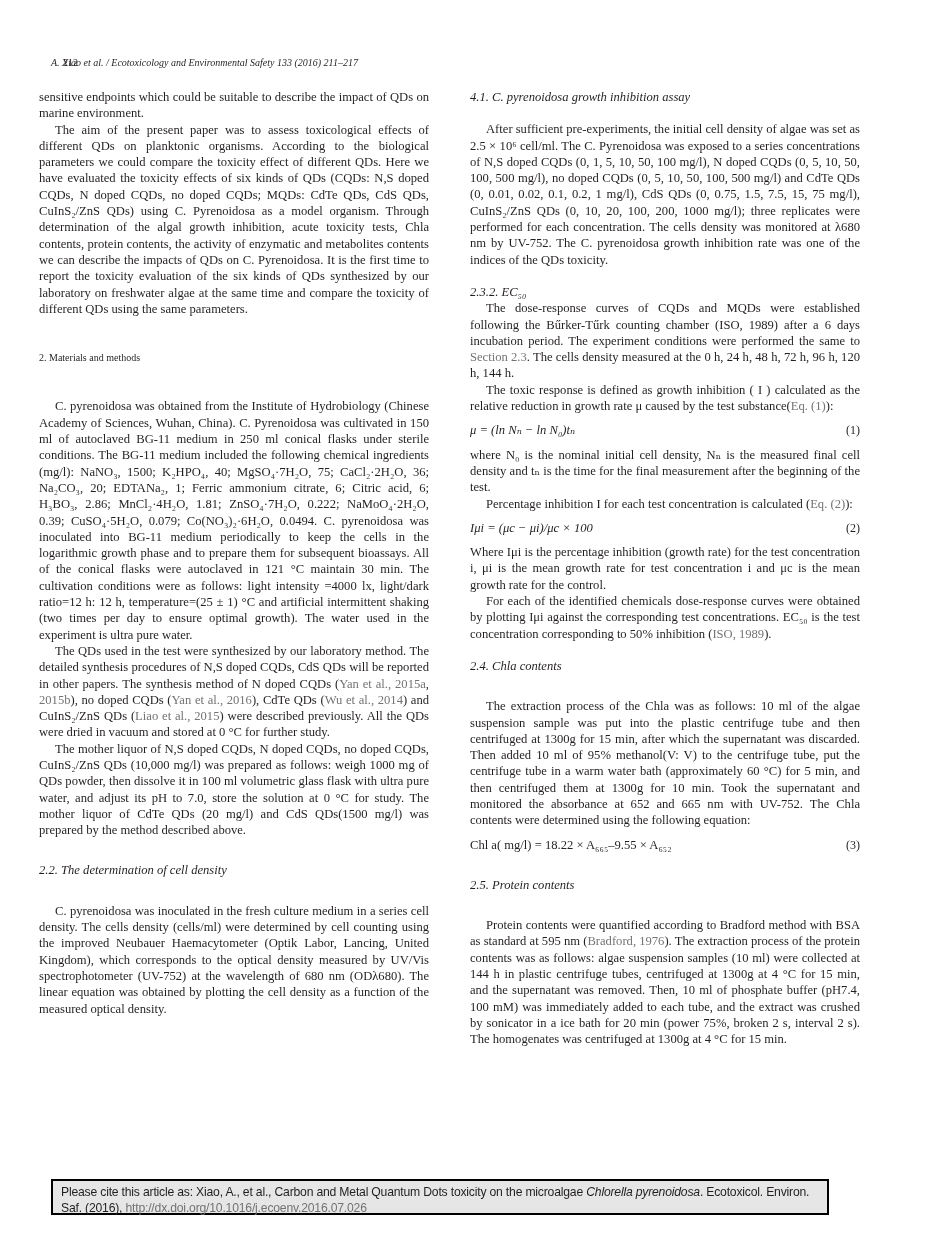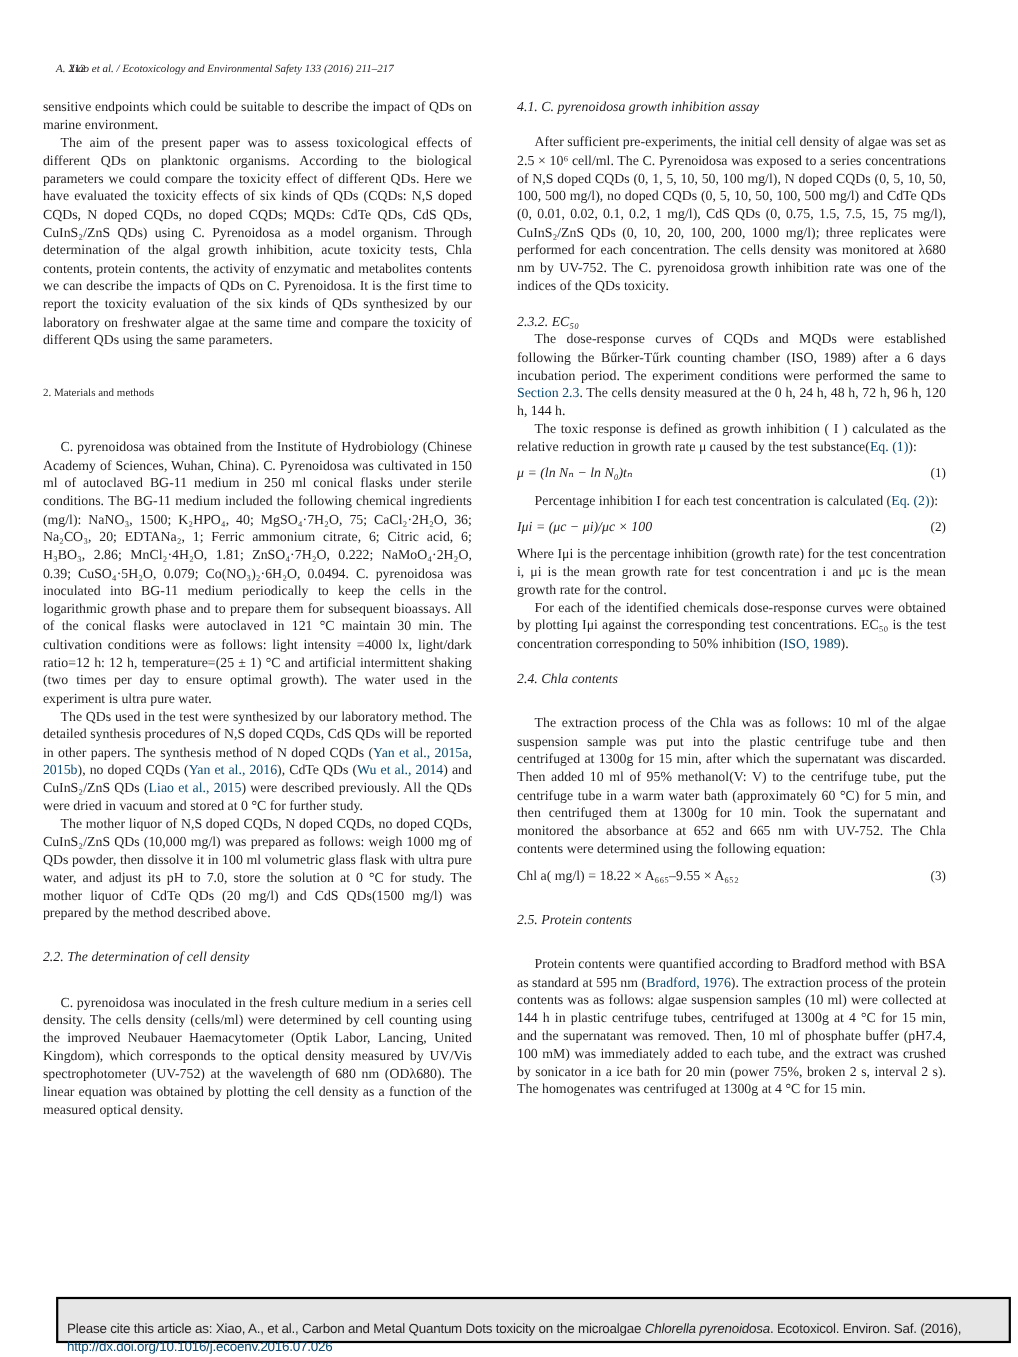--- a/index.html
+++ b/index.html
@@ -11,26 +11,26 @@
   .col { position:absolute; top:89px; width:390px; font-size:12.6px; line-height:16.3px; text-align:justify; }
   .col.left { left:39px; }
   .col.right { left:470px; }
   p { margin:0; }
   p.ind { text-indent:16px; }
   .h2 { font-weight:normal; font-size:10px; line-height:16.3px; }
   .h3 { font-style:italic; line-height:16.3px; }
   .sp1 { height:16px; }
   .sp2 { height:24px; }
   .sp3 { height:33px; }
-  .link { color:#0c4a6e; }
+  .link { color:#737373; }
   i { font-style:italic; }
   .eq { display:flex; justify-content:space-between; font-style:normal; margin:8px 0 8px 0;gap:16px; }
   .eq .num { font-size:12px; }
-  .cite { position:absolute; left:51px; top:1179px; width:868px; height:36px; box-sizing:border-box;
-          border:2px solid #000; background:#e6e6e6; padding:19px 8px; font-size:12.2px; line-height:16px;
+  .cite { position:absolute; left:51px; top:1179px; width:778px; height:36px; box-sizing:border-box;
+          border:2px solid #000; background:#e6e6e6; padding:3px 8px; font-size:12.2px; line-height:16px;
           font-family:"Liberation Sans", "DejaVu Sans", sans-serif; font-stretch:condensed; letter-spacing:-0.2px; }
 </style>
 </head>
 <body>
 
 <div class="hdr">
   <span class="pg">212</span>
   <span class="run">A. Xiao et al. / Ecotoxicology and Environmental Safety 133 (2016) 211–217</span>
 </div>
 
@@ -55,20 +55,21 @@
   <div class="sp1"></div>
   <p class="ind">After sufficient pre-experiments, the initial cell density of algae was set as 2.5 × 10⁶ cell/ml. The C. Pyrenoidosa was exposed to a series concentrations of N,S doped CQDs (0, 1, 5, 10, 50, 100 mg/l), N doped CQDs (0, 5, 10, 50, 100, 500 mg/l), no doped CQDs (0, 5, 10, 50, 100, 500 mg/l) and CdTe QDs (0, 0.01, 0.02, 0.1, 0.2, 1 mg/l), CdS QDs (0, 0.75, 1.5, 7.5, 15, 75 mg/l), CuInS₂/ZnS QDs (0, 10, 20, 100, 200, 1000 mg/l); three replicates were performed for each concentration. The cells density was monitored at λ680 nm by UV-752. The C. pyrenoidosa growth inhibition rate was one of the indices of the QDs toxicity.</p>
   <div class="sp1"></div>
   <div class="h3">2.3.2.  EC₅₀</div>
   <p class="ind"><span>The dose-response curves of CQDs and MQDs were established following the Bűrker-Tűrk counting chamber (ISO, 1989) after a 6 days incubation period. The experiment conditions were performed the same to </span><a class="link">Section 2.3</a><span>. The cells density measured at the 0 h, 24 h, 48 h, 72 h, 96 h, 120 h, 144 h.</span></p>
   <p class="ind"><span>The toxic response is defined as growth inhibition ( I ) calculated as the relative reduction in growth rate μ caused by the test substance(</span><a class="link">Eq. (1)</a><span>):</span></p>
   <div class="eq">
       <i>μ = (ln Nₙ −  ln N₀)tₙ</i>
       <span class="num">(1)</span>
     </div>
+  <p>where N₀ is the nominal initial cell density, Nₙ is the measured final cell density and tₙ is the time for the final measurement after the beginning of the test.</p>
   <p class="ind"><span>Percentage inhibition I for each test concentration is calculated (</span><a class="link">Eq. (2)</a><span>):</span></p>
   <div class="eq">
       <i>Iμi = (μc − μi)/μc × 100</i>
       <span class="num">(2)</span>
     </div>
   <p>Where Iμi is the percentage inhibition (growth rate) for the test concentration i, μi is the mean growth rate for test concentration i and μc is the mean growth rate for the control.</p>
   <p class="ind"><span>For each of the identified chemicals dose-response curves were obtained by plotting Iμi against the corresponding test concentrations. EC₅₀ is the test concentration corresponding to 50% inhibition (</span><a class="link">ISO, 1989</a><span>).</span></p>
   <div class="sp1"></div>
   <div class="h3">2.4.  Chla contents</div>
   <div class="sp2"></div>

